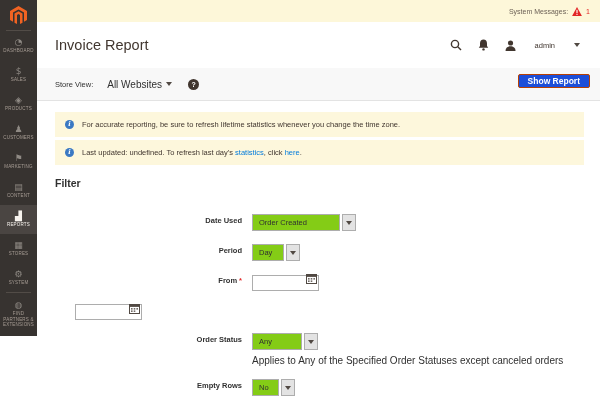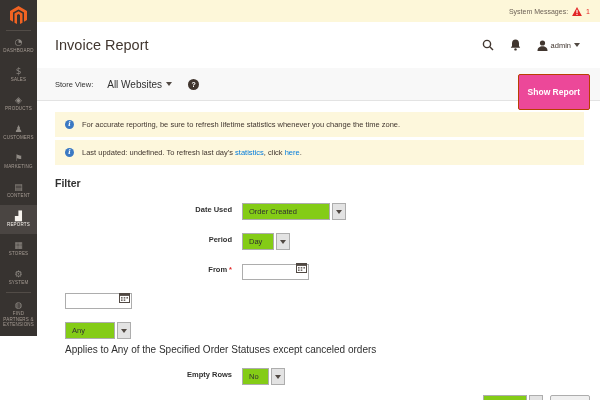--- a/index.html
+++ b/index.html
@@ -26,49 +26,49 @@
 
   .sysbar { height:22px; background:#fdf7d9; display:flex; align-items:center;
             justify-content:flex-end; padding-right:10px; gap:4px; }
   .sysbar-label { font-size:7px; color:#6d6257; }
   .sysbar-count { font-size:7px; color:#e22626; }
 
   .pagehead { height:46px; display:flex; align-items:center; padding:0 20px 0 18px; }
   .page-title { font-size:14.5px; color:#41362f; font-weight:400; flex:1; }
   .head-icons { display:flex; align-items:center; gap:16px; }
   .icon-btn { cursor:pointer; display:flex; align-items:center; }
-  .admin-chip { display:flex; align-items:center; gap:3px; cursor:pointer; }
+  .admin-chip { display:flex; align-items:center; gap:19px; cursor:pointer; }
   .admin-name { font-size:7.5px; color:#41362f; }
   .caret { width:0; height:0; border-left:3px solid transparent; border-right:3px solid transparent;
            border-top:4px solid #514943; }
 
   .storebar { height:33px; background:#f8f8f8; border-bottom:1px solid #e3e3e3;
               display:flex; align-items:center; padding-left:18px; position:relative; }
   .sv-label { font-size:7.5px; font-weight:normal; color:#303030; }
   .sv-value { font-size:10px; color:#303030; margin-left:14px; margin-right:4px; }
   .help-icon { width:11px; height:11px; border-radius:50%; background:#41362f; color:#fff;
                font-size:7px; line-height:11px; text-align:center; margin-left:16px;
                font-weight:bold; cursor:pointer; }
-  .show-report { position:absolute; right:10px; top:6px; height:36px; padding:0 9px;
-                 background:#ec4899; border:1px solid #b84002; border-radius:2px;
+  .show-report { position:absolute; right:10px; top:6px; height:14px; padding:0 9px;
+                 background:#1d4ed8; border:1px solid #b84002; border-radius:2px;
                  color:#fff; font-size:8.5px; font-weight:bold; display:flex;
                  align-items:center; cursor:pointer; }
 
   .notices { margin:11px 16px 0 18px; }
   .notice { background:#fdf7dc; min-height:25px; display:flex; align-items:center;
             gap:8px; padding:0 10px; margin-bottom:3px; }
   .info-icon { width:9px; height:9px; border-radius:50%; background:#3b79c3; color:#fff;
                font-size:6.5px; line-height:9px; text-align:center; flex:0 0 auto;
                font-family:"DejaVu Serif", serif; font-style:italic; font-weight:bold; }
   .notice-text { font-size:7.5px; color:#41362f; }
   .notice-text a { color:#007bdb; text-decoration:none; cursor:pointer;text-align:center; }
 
   .filter-heading { margin:12px 0 0 18px; font-size:10.5px; font-weight:bold; color:#303030; }
 
-  .filter-form { margin-top:11px; padding-left:18px; }
+  .filter-form { margin-top:22px; padding-left:28px; }
   .frow { display:flex; margin-bottom:10px; align-items:flex-start; }
   .flabel { width:177px; text-align:right; font-size:7.5px; font-weight:bold;
             color:#303030; padding-top:5px; }
   .req { color:#e22626; margin-left:2px; }
   .fcontrol { margin-left:10px; }
 
   .sel { display:inline-flex; align-items:stretch; cursor:pointer; }
   .sel-box { background:#84cc16; border:1px solid #adadad; height:17px; display:flex;
              align-items:center; padding:0 6px; font-size:7.5px; color:#303030; }
   .sel-btn { width:14px; height:17px; background:#e3e3e3; border:1px solid #adadad;
@@ -261,20 +261,21 @@
               <rect x="7.4" y="5.2" width="1.6" height="1.3" fill="#514943"></rect>
               <rect x="2" y="7.5" width="1.6" height="1.3" fill="#514943"></rect>
               <rect x="4.7" y="7.5" width="1.6" height="1.3" fill="#514943"></rect>
             </svg>
           </span>
         </span>
       </div>
     </div>
 
     <div class="frow">
+      <div class="flabel">Order Status</div>
       <div class="fcontrol">
         <span class="sel">
           <span class="sel-box" style="width:50px">Any</span>
           <span class="sel-btn">
               <span class="caret"></span>
             </span>
         </span>
         <div class="note">Applies to Any of the Specified Order Statuses except canceled orders</div>
       </div>
     </div>

